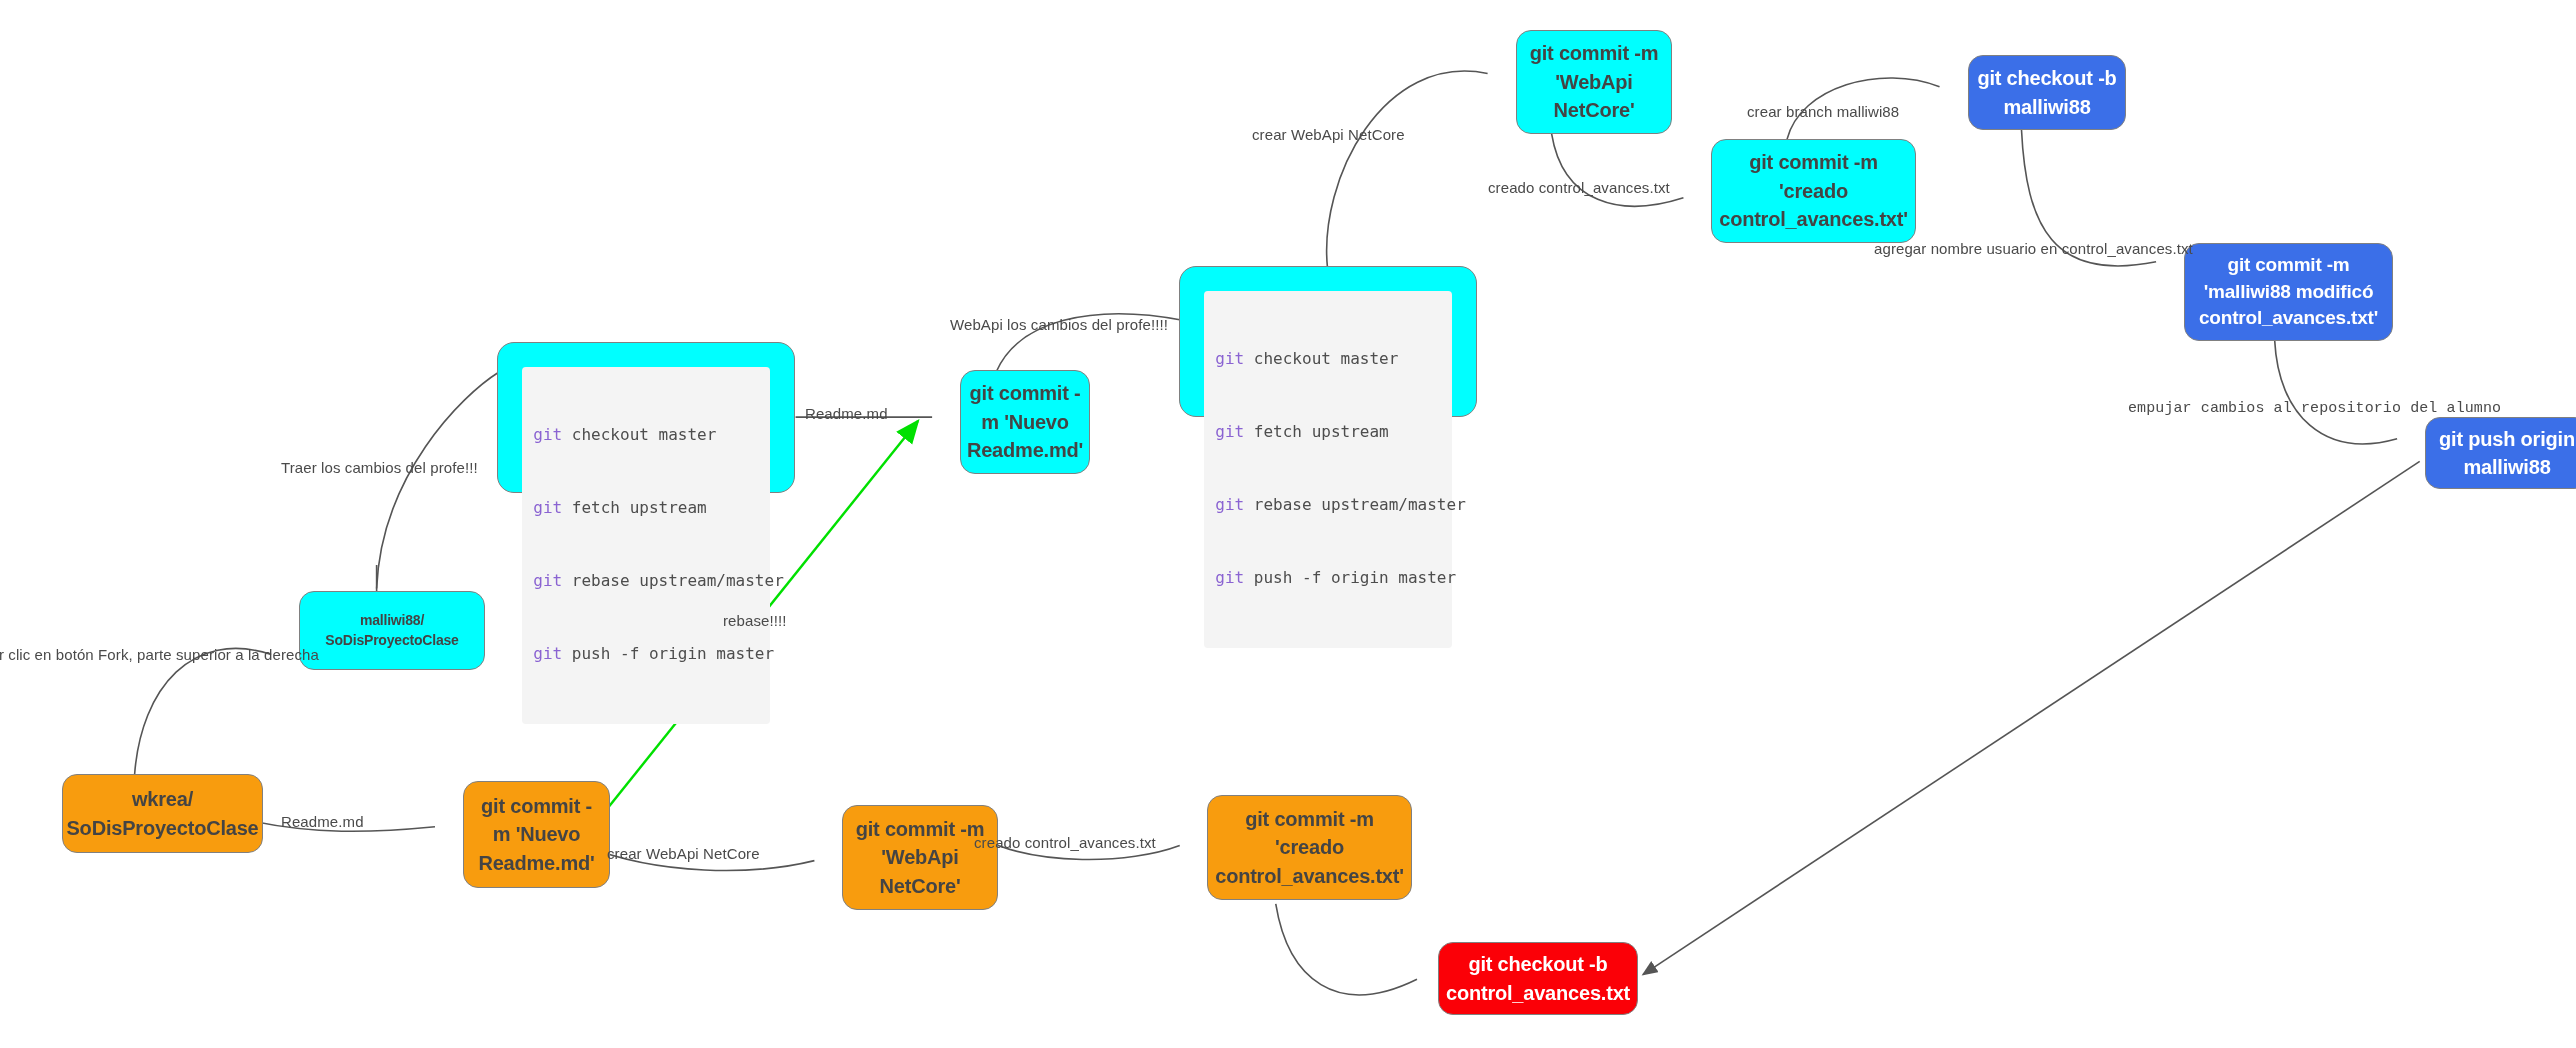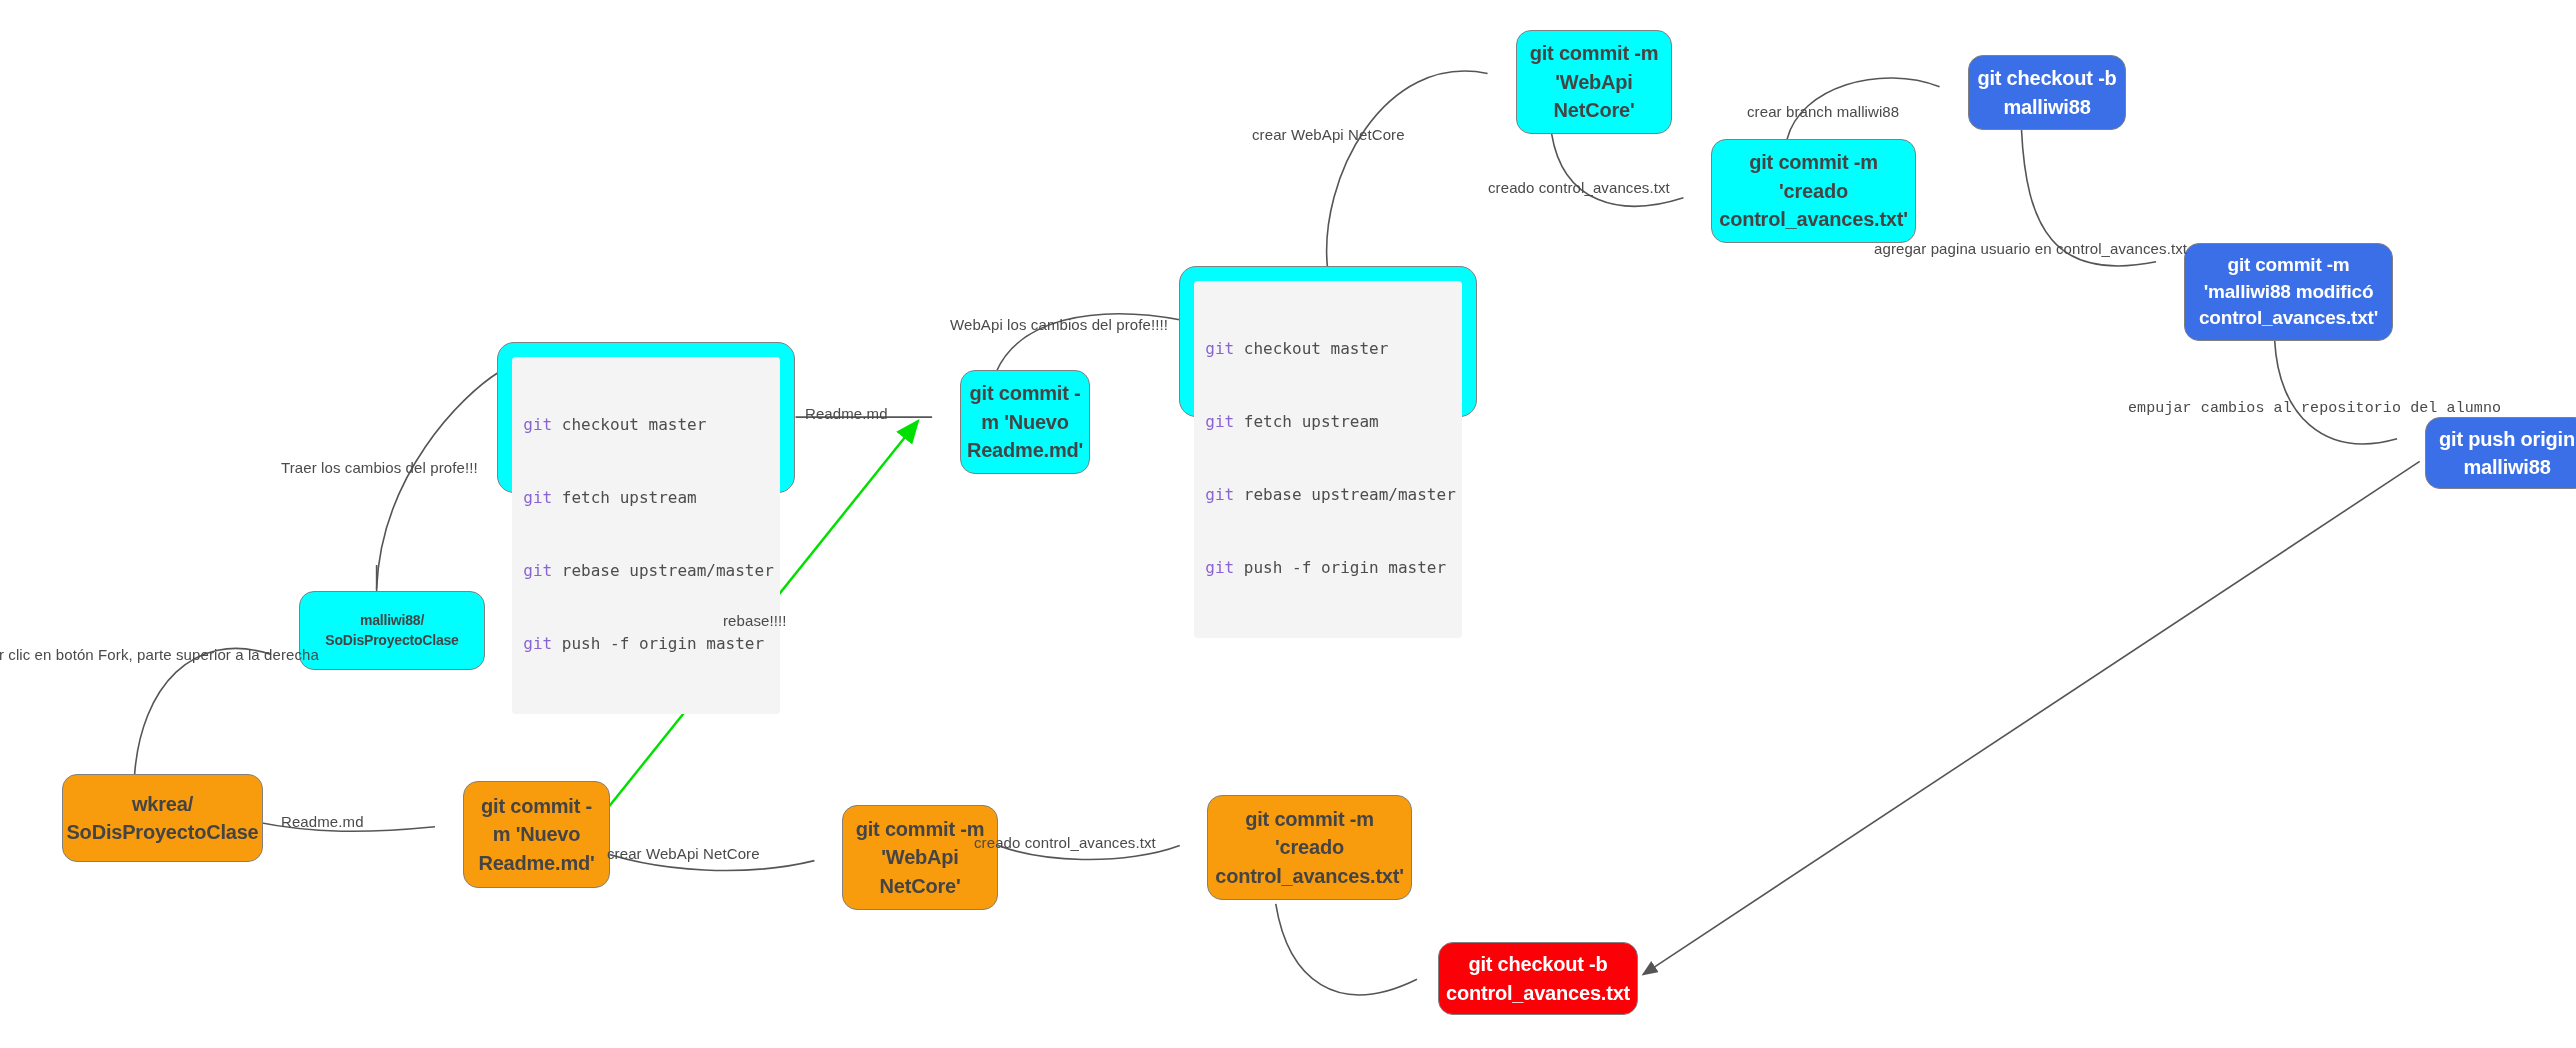--- a/index.html
+++ b/index.html
@@ -55,21 +55,21 @@
   .node-red {
     background: #fb0007;
     color: #ffffff;
   }
   .code-node {
     position: absolute;
     box-sizing: border-box;
     background: #00ffff;
     border: 1.9px solid #808080;
     border-radius: 17px;
-    padding: 14px;
+    padding: 24px;
   }
   .code-inner {
     background: #f4f4f4;
     border-radius: 3.8px;
     padding: 7.5px 11.3px 9.4px 11.3px;
     font-family: "DejaVu Sans Mono", "Liberation Mono", monospace;
     font-size: 16px;
     line-height: 1.52;
     color: #4d4d4d;
     white-space: pre;
@@ -166,21 +166,21 @@
     <span class="line">git commit -</span>
     <span class="line">m 'Nuevo</span>
     <span class="line">Readme.md'</span>
   </div>
 
   <div class="node node-cyan" style="left:271px; top:591px; width:186px; height:79px; font-size:14px;">
     <span class="line">malliwi88/</span>
     <span class="line">SoDisProyectoClase</span>
   </div>
 
-  <div class="node node-orange" style="left:34px; top:774px; width:201px; height:88px; font-size:20px;">
+  <div class="node node-orange" style="left:34px; top:774px; width:201px; height:79px; font-size:20px;">
     <span class="line">wkrea/</span>
     <span class="line">SoDisProyectoClase</span>
   </div>
 
   <div class="node node-orange" style="left:435px; top:781px; width:147px; height:107px; font-size:20px;">
     <span class="line">git commit -</span>
     <span class="line">m 'Nuevo</span>
     <span class="line">Readme.md'</span>
   </div>
 
@@ -218,21 +218,21 @@
       <div><span class="kw">git</span><span> push -f origin master</span></div>
     </div>
   </div>
 
   <div class="edge-label" style="left:1252px; top:126px;">crear WebApi NetCore</div>
 
   <div class="edge-label" style="left:1488px; top:179px;">creado control_avances.txt</div>
 
   <div class="edge-label" style="left:1747px; top:67px;margin-top:36px;">crear branch malliwi88</div>
 
-  <div class="edge-label" style="left:1874px; top:240px;">agregar pagina usuario en control_avances.txt</div>
+  <div class="edge-label" style="left:1874px; top:240px;">agregar nombre usuario en control_avances.txt</div>
 
   <div class="edge-label" style="left:2128px; top:400px;font-family:Liberation Mono, monospace;">empujar cambios al repositorio del alumno</div>
 
   <div class="edge-label" style="left:950px; top:316px;">WebApi los cambios del profe!!!!</div>
 
   <div class="edge-label" style="left:805px; top:405px;">Readme.md</div>
 
   <div class="edge-label" style="left:281px; top:459px;">Traer los cambios del profe!!!</div>
 
   <div class="edge-label" style="left:-34px; top:646px;">hacer clic en botón Fork, parte superior a la derecha</div>

